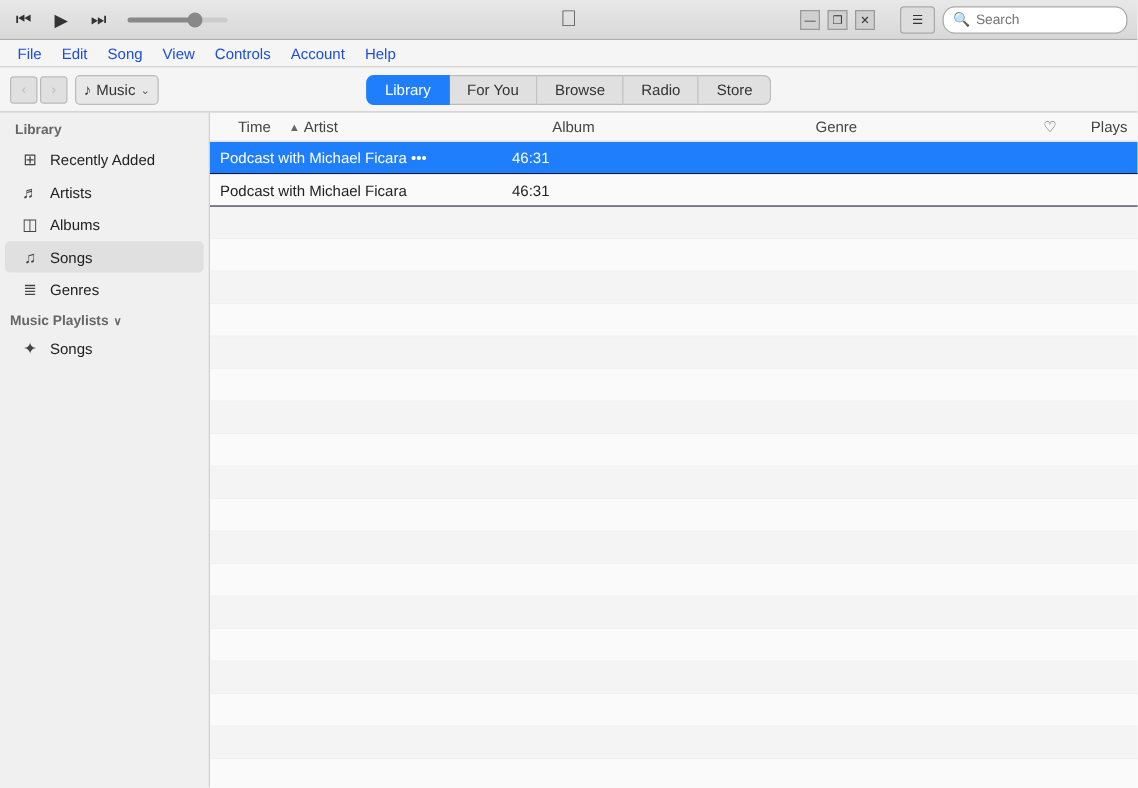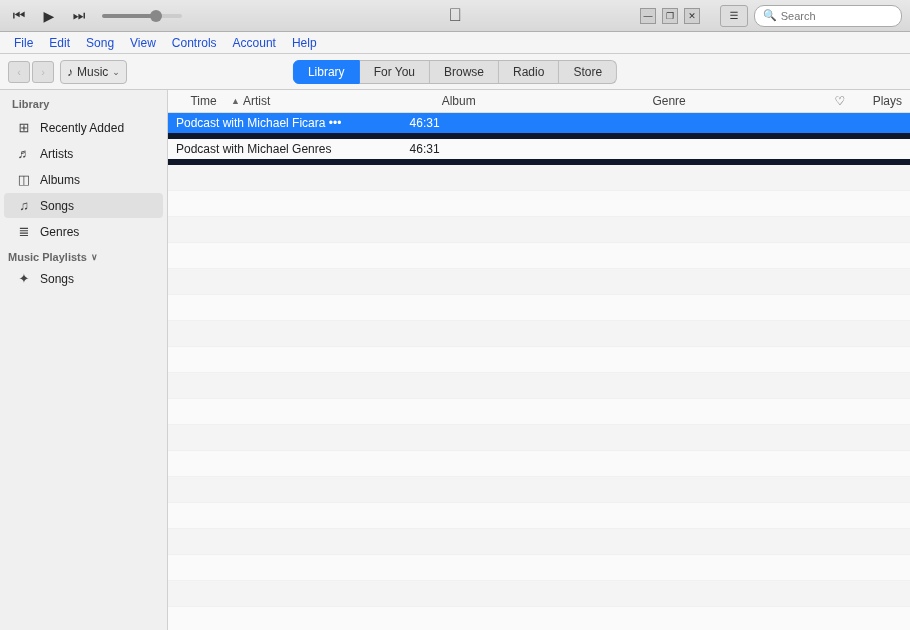--- a/index.html
+++ b/index.html
@@ -283,21 +283,21 @@
     .col-genre { flex: 1; }
     .col-heart { width: 24px; text-align: center; }
     .col-plays { width: 50px; text-align: right; }
 
     .sort-arrow { font-size: 9px; color: #666; }
 
     .song-row {
       display: flex;
       align-items: center;
       padding: 4px 8px;
-      border-bottom: 6px solid #0f172a;
+      border-bottom: 1px solid #0f172a;
       font-size: 12px;
       color: #222;
       cursor: pointer;
       height: 26px;
     }
     .song-row:nth-child(odd) { background: #fafafa; }
     .song-row:nth-child(even) { background: #f4f4f4; }
     .song-row.selected {
       background: #1e7efb !important;
       color: white;
@@ -425,21 +425,21 @@
       <div class="col-name">Podcast with Michael Ficara •••</div>
       <div class="col-time">46:31</div>
       <div class="col-artist"></div>
       <div class="col-album"></div>
       <div class="col-genre"></div>
       <div class="col-heart"></div>
       <div class="col-plays"></div>
     </div>
 
     <div class="song-row">
-      <div class="col-name">Podcast with Michael Genres</div>
+      <div class="col-name">Podcast with Michael Ficara</div>
       <div class="col-time">46:31</div>
       <div class="col-artist"></div>
       <div class="col-album"></div>
       <div class="col-genre"></div>
       <div class="col-heart"></div>
       <div class="col-plays"></div>
     </div>
 
     <div class="empty-row"></div>
     <div class="empty-row"></div>

